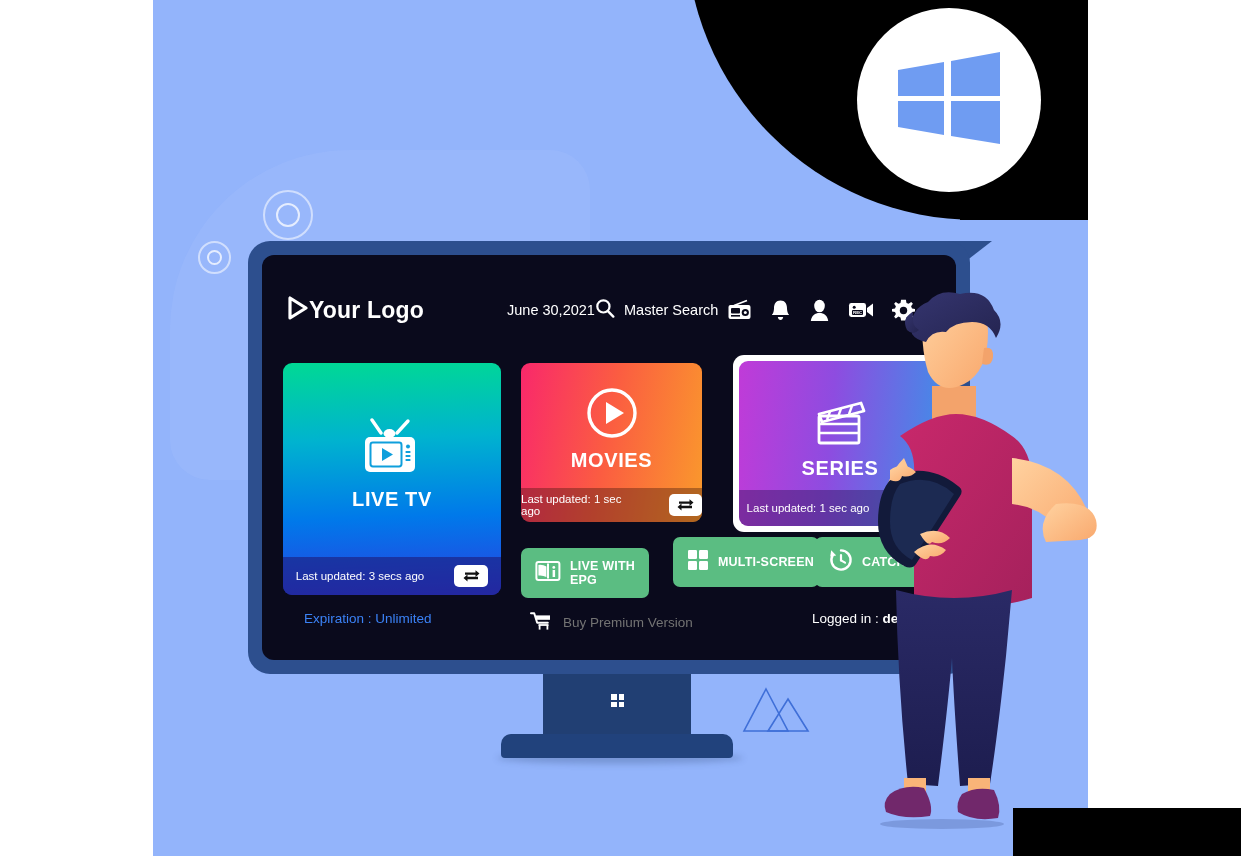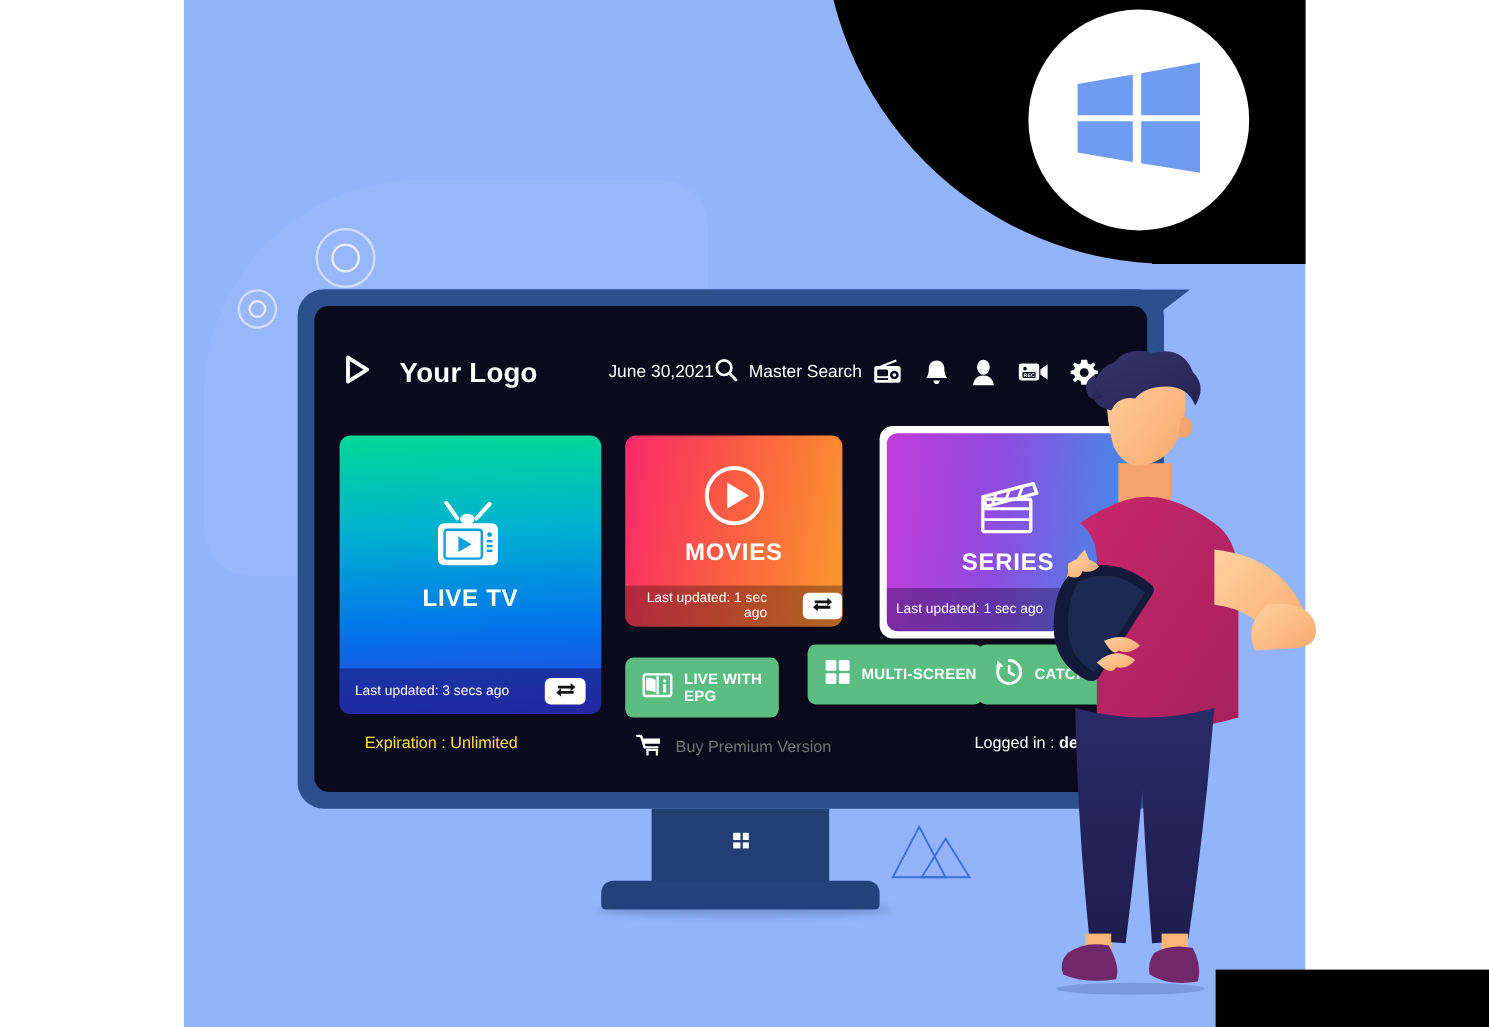--- a/index.html
+++ b/index.html
@@ -122,21 +122,21 @@
     background: rgba(20,40,80,.22);
     border-radius: 50%;
     filter: blur(3px);
   }
 
   
   .sc-header {
     position: absolute; left: 0; top: 30px; width: 100%; height: 50px;
     display: flex; align-items: center;
   }
-  .logo-wrap { position: absolute; left: 25px; display: flex; align-items: center; gap: 24px; }
+  .logo-wrap { position: absolute; left: 25px; display: flex; align-items: center; gap: 0; }
   .logo-text { color: #ffffff; font-size: 23px; font-weight: bold; letter-spacing: .2px; }
 
   .hdr-date { position: absolute; left: 245px; color: #ffffff; font-size: 14.5px; }
   .hdr-search { position: absolute; left: 333px; display:flex; align-items:center; gap:9px; }
   .hdr-search-label { color:#ffffff; font-size: 14.5px; }
 
   .hdr-icons { position: absolute; left: 465px; display: flex; align-items: center; gap: 18px; }
   .hdr-icons > div { display:flex; align-items:center; justify-content:center; cursor:pointer; }
 
   
@@ -169,21 +169,20 @@
   #tile-livetv {
     left: 21px; top: 0; width: 218px; height: 232px;
     background: linear-gradient(178deg,#00d994 0%,#00b3cf 33%,#0079ea 66%,#2b3fe0 100%);
   }
   #tile-livetv .body { padding-bottom: 30px; }
   #tile-livetv .footbar { background: rgba(30,20,110,.55); }
 
   #tile-movies {
     left: 259px; top: 0; width: 181px; height: 159px;
     background: linear-gradient(100deg,#f9286b 0%,#fb5d41 48%,#fa9a2c 100%);
-    text-align: right;
   }
   #tile-movies .body { padding-bottom: 26px; }
   #tile-movies .footbar { height: 34px; background: rgba(60,22,10,.38); }
 
   #tile-series-sel {
     position:absolute; left: 471px; top: -8px; width: 214px; height: 177px;
     background: #ffffff; border-radius: 11px;
   }
   #tile-series {
     left: 477px; top: -2px; width: 202px; height: 165px;
@@ -202,21 +201,21 @@
     color: #ffffff; font-size: 12.5px; font-weight: bold;
     letter-spacing: .2px; line-height: 1.15;
     cursor: pointer;
   }
   #gbtn-epg { left: 259px; width: 128px; margin-top: 11px; }
   #gbtn-multi { left: 411px; width: 146px; }
   #gbtn-catch { left: 553px; width: 126px; }
 
   
   .sc-footer { position: absolute; left:0; top: 356px; width: 100%; height: 40px; }
-  .sc-footer .f-exp { position:absolute; left: 42px; color:#fde047; font-size: 13.5px; }
+  .sc-footer .f-exp { position:absolute; left: 42px; color:#3b82f6; font-size: 13.5px; }
   .sc-footer .f-buy { position:absolute; left: 268px; display:flex; align-items:center; gap:11px; color:#737373; font-size: 13.5px; cursor:pointer;}
   .sc-footer .f-login { position:absolute; left: 550px; color:#ffffff; font-size: 13.5px; }
   .sc-footer .f-login b { font-weight: bold; }
 
   
   .character { position: absolute; left: 860px; top: 290px; width: 240px; height: 540px; }
 </style>
 </head>
 <body>
 

